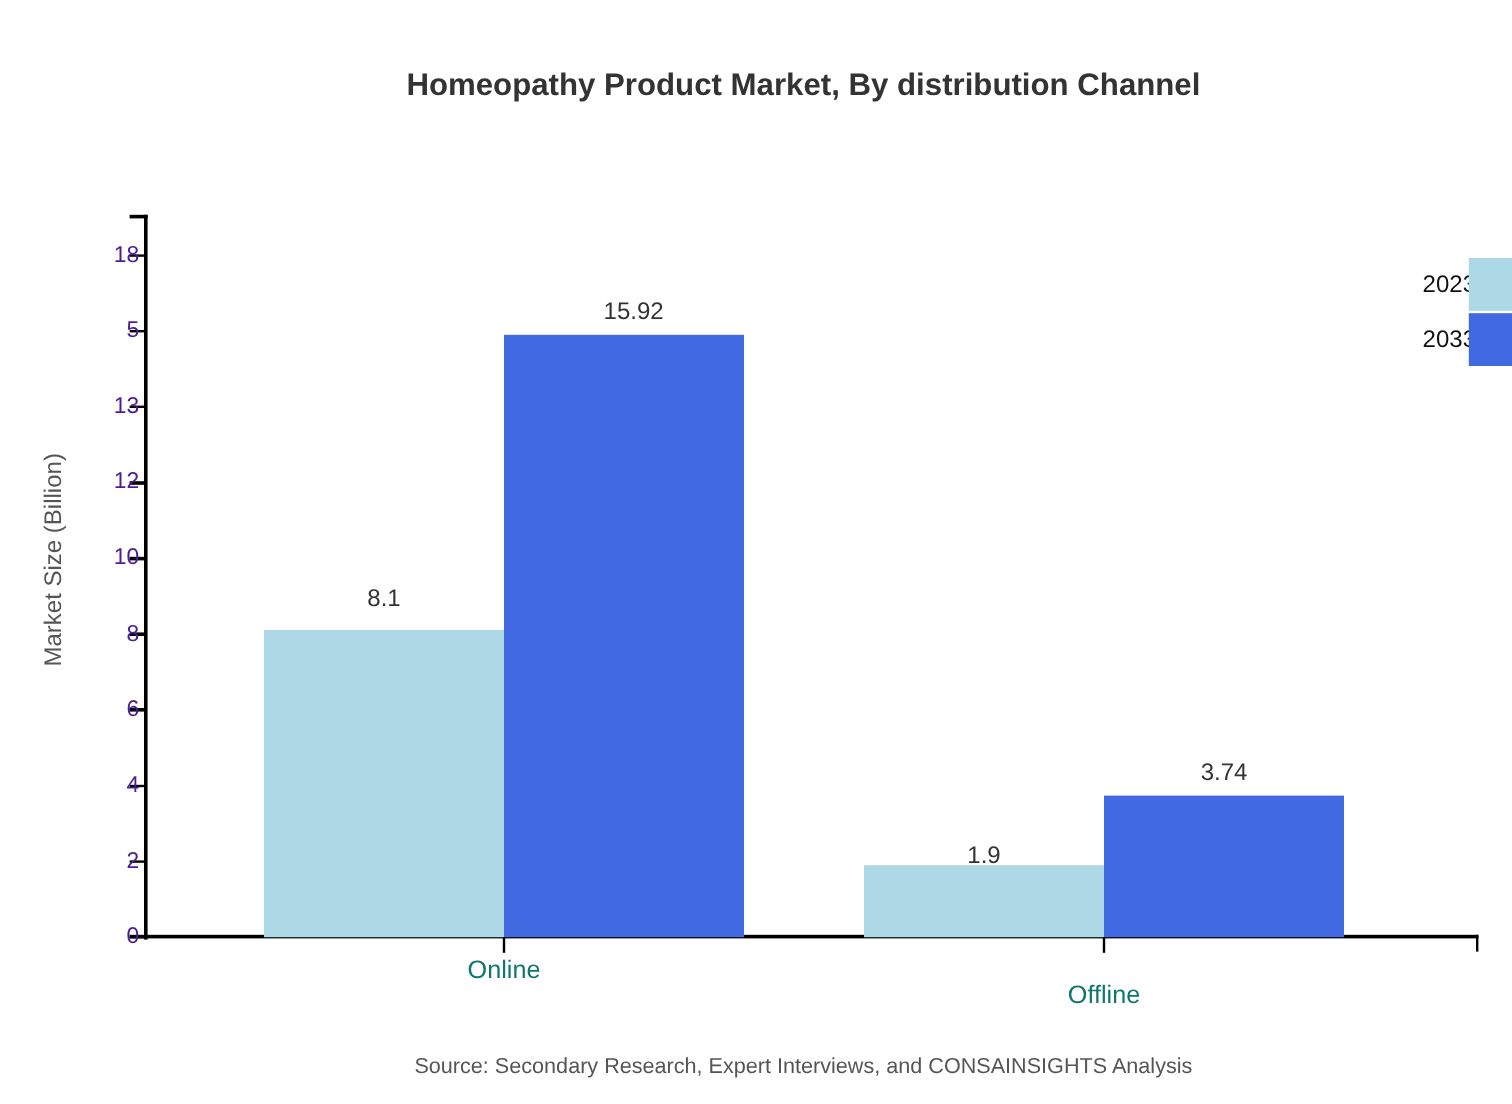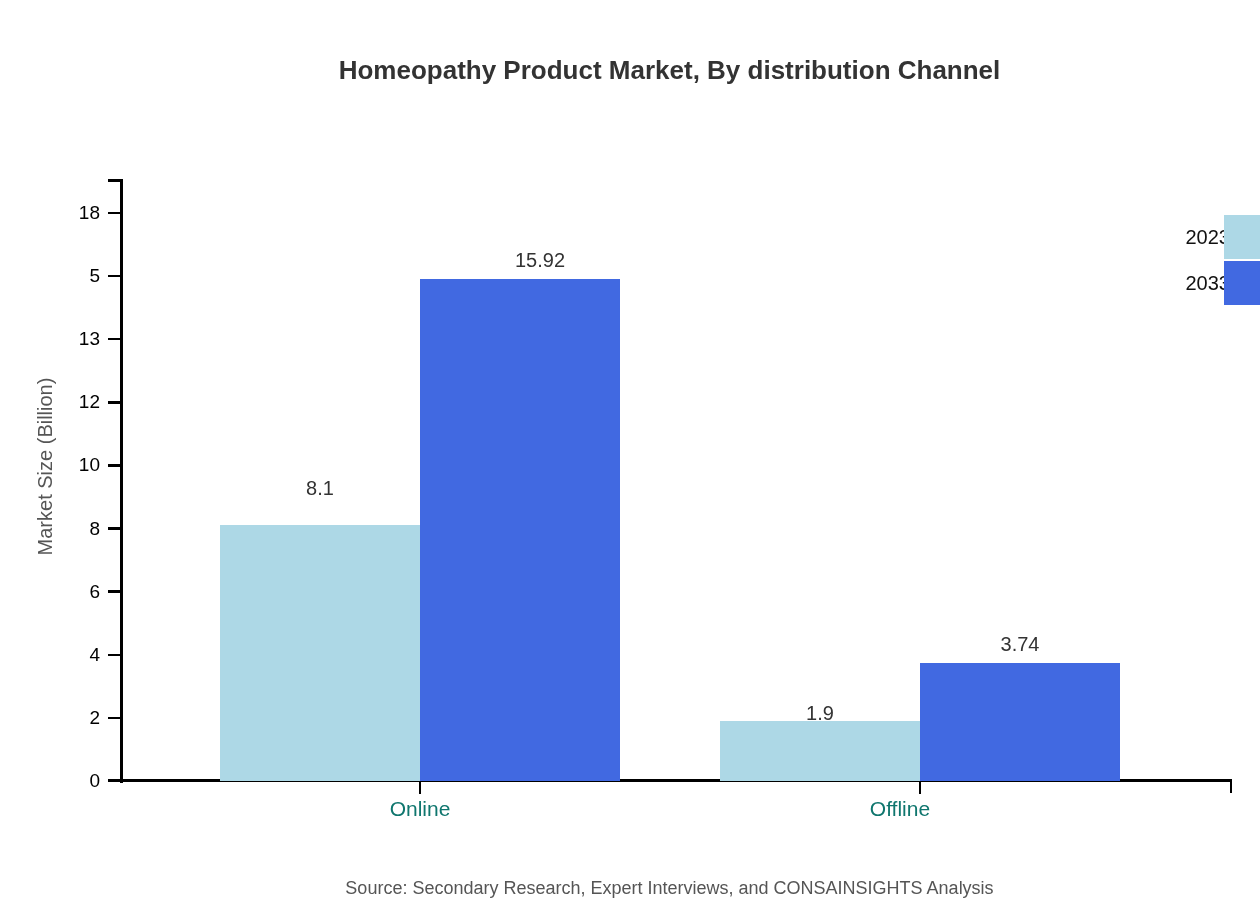--- a/index.html
+++ b/index.html
@@ -82,26 +82,26 @@
   .ytick .tick-mark {
     position: absolute;
     left: 108px;
     top: -1.25px;
     width: 14px;
     height: 2.5px;
     background: #000000;
   }
   .ytick .tick-label {
     position: absolute;
-    left: 40px;
+    left: 56px;
     top: -13px;
     width: 60px;
     text-align: right;
     font-size: 19px;
-    color: #000000;
+    color: #4c1d95;
     line-height: 26px;
   }
 
   
   .ylabel {
     position: absolute;
     left: -265px;
     top: 455px;
     width: 620px;
     text-align: center;
@@ -234,34 +234,34 @@
         <div class="tick-label">5</div>
       </div>
       <div class="ytick" style="top: 213px;">
         <div class="tick-mark"></div>
         <div class="tick-label">18</div>
       </div>
     </div>
 
   <div id="bars">
       <div class="bar" style="left: 220px; top: 525.4px; width: 200px; height: 255.6px; background: rgb(173, 216, 230);"></div>
-      <div class="bar-value" style="left: 210px; top: 475px;">8.1</div>
+      <div class="bar-value" style="left: 210px; top: 486px;">8.1</div>
       <div class="bar" style="left: 420px; top: 278.636px; width: 200px; height: 502.364px; background: rgb(65, 105, 225);"></div>
-      <div class="bar-value" style="left: 430px; top: 246.636px; text-align: center;">15.92</div>
+      <div class="bar-value" style="left: 418px; top: 246.636px; text-align: center;">15.92</div>
       <div class="bar" style="left: 720px; top: 721.044px; width: 200px; height: 59.9556px; background: rgb(173, 216, 230);"></div>
       <div class="bar-value" style="left: 710px; top: 700px;">1.9</div>
       <div class="bar" style="left: 920px; top: 662.982px; width: 200px; height: 118.018px; background: rgb(65, 105, 225);"></div>
       <div class="bar-value" style="left: 910px; top: 630.982px;">3.74</div>
     </div>
 
   <div id="xticks">
       <div class="xtick-mark" style="left: 418.75px;"></div>
       <div class="xtick-label" style="left: 290px;">Online</div>
       <div class="xtick-mark" style="left: 918.75px;"></div>
-      <div class="xtick-label" style="left: 770px;">Offline</div>
+      <div class="xtick-label" style="left: 790px; margin-top: 21px;">Offline</div>
     </div>
 
   <div class="legend" id="legend">
       <div class="legend-row">
         <div class="legend-label">2023</div>
         <div class="legend-swatch" style="background: rgb(173, 216, 230);"></div>
       </div>
       <div class="legend-row">
         <div class="legend-label">2033</div>
         <div class="legend-swatch" style="background: rgb(65, 105, 225);"></div>

